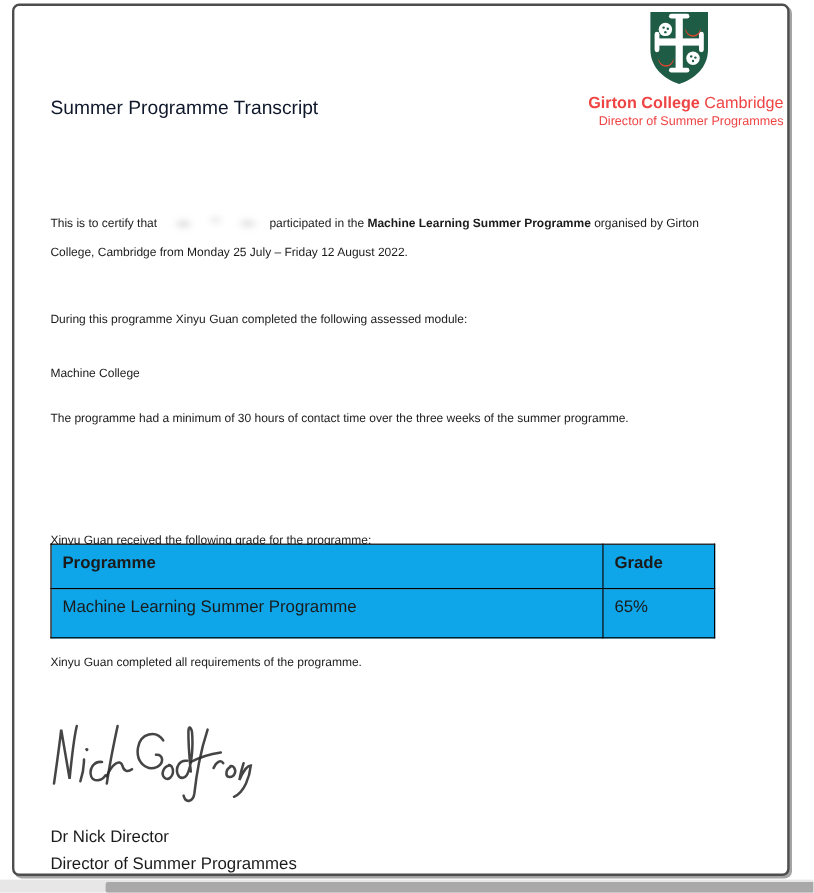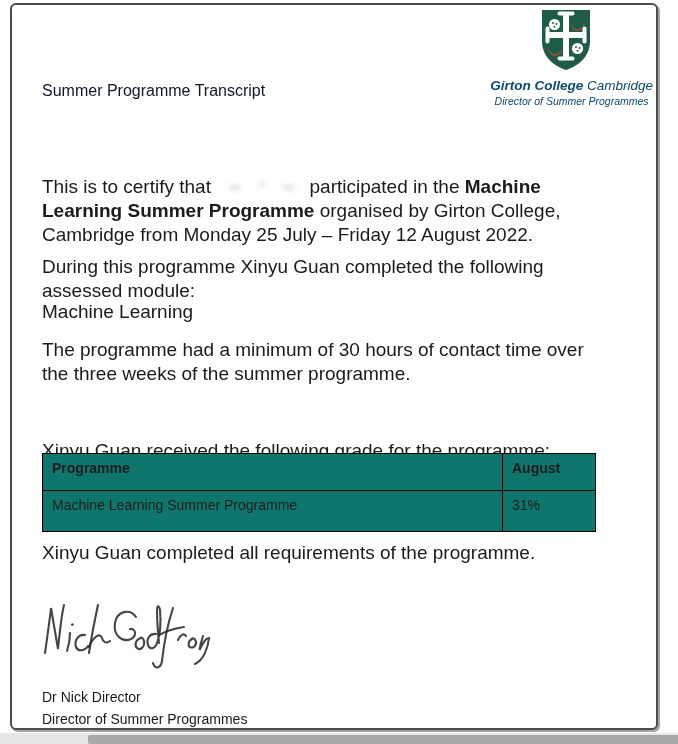--- a/index.html
+++ b/index.html
@@ -12,28 +12,28 @@
     position: absolute; left: 10px; top: 3px;
     width: 648px; height: 727px;
     background: #ffffff;
     border: 2px solid #4d4d4d;
     border-radius: 6px;
     box-shadow: 2px 2px 0 rgba(90,90,90,0.55);
   }
 
   .crest { position: absolute; left: 528px; top: 3px; width: 52px; height: 64px; }
 
-  .brand { position: absolute; right: 3px; top: 72px; text-align: center; color: #0c4a6e; font-style: italic; }
+  .brand { position: absolute; right: 3px; top: 72px; text-align: right; color: #ef4444; }
   .brand-line1 { font-size: 13.5px; line-height: 17px; }
   .brand-line1 .b { font-weight: bold; }
   .brand-line2 { font-size: 10.5px; line-height: 14px; }
 
   .title { position: absolute; left: 30px; top: 77px; font-size: 16px; font-weight: normal; color: #0f172a; }
 
-  .para { position: absolute; left: 30px; width: 560px; font-size: 19px; line-height: 24px; color: #1b1b1b; }
+  .para { position: absolute; left: 30px; width: 560px; font-size: 10px; line-height: 24px; color: #1b1b1b; }
   .p1 { top: 170px; }
   .p2 { top: 250px; }
   .p3 { top: 295px; }
   .p4 { top: 333px; }
   .p5 { top: 434px; }
   .p6 { top: 536px; }
 
   .redacted {
     display: inline-block; vertical-align: middle;
     width: 84px; height: 16px; margin: 0 2px 3px 2px; border-radius: 3px;
@@ -47,21 +47,21 @@
 
   table.grades {
     position: absolute; left: 30px; top: 448px; width: 554px;
     border-collapse: collapse; table-layout: fixed;
     font-size: 14px;
   }
   table.grades th, table.grades td {
     border: 1px solid #000000;
     text-align: left; vertical-align: top;
     padding: 6px 8px 4px 9px;
-    background: #0f766e;
+    background: #0ea5e9;
   }
   table.grades th { font-weight: bold; height: 37px; }
   table.grades td { height: 41px; }
   table.grades .col-grade { width: 93px; }
 
   .signature { position: absolute; left: 26px; top: 590px; width: 180px; height: 80px; }
   .signature path { fill: none; stroke: #2b2b2b; stroke-width: 2.1; stroke-linecap: round; opacity: .88; }
 
   .signer { position: absolute; left: 30px; top: 681px; font-size: 14px; line-height: 22px; }
 
@@ -101,39 +101,39 @@
       <div class="brand-line1"><span class="b">Girton College</span><span> Cambridge</span></div>
       <div class="brand-line2">Director of Summer Programmes</div>
     </div>
 
     <h1 class="title">Summer Programme Transcript</h1>
 
     <p class="para p1"><span>This is to certify that</span> <span class="redacted"></span> <span>participated in the </span><strong>Machine Learning Summer Programme</strong><span> organised by Girton College, Cambridge from Monday 25 July – Friday 12 August 2022.</span></p>
 
     <p class="para p2">During this programme Xinyu Guan completed the following assessed module:</p>
 
-    <p class="para p3">Machine Learning</p>
+    <p class="para p3">Machine College</p>
 
     <p class="para p4">The programme had a minimum of 30 hours of contact time over the three weeks of the summer programme.</p>
 
     <p class="para p5">Xinyu Guan received the following grade for the programme:</p>
 
     <table class="grades">
       <colgroup>
           <col>
           <col class="col-grade">
         </colgroup>
       <tbody>
           <tr>
         <th>Programme</th>
-        <th>August</th>
+        <th>Grade</th>
       </tr>
       <tr>
         <td>Machine Learning Summer Programme</td>
-        <td>31%</td>
+        <td>65%</td>
       </tr>
     </tbody>
       </table>
 
     <p class="para p6">Xinyu Guan completed all requirements of the programme.</p>
 
     <svg class="signature" viewBox="0 0 180 80" aria-hidden="true">
       <path d="M7,58 C9,44 12,22 13,13 L20,54 C21,44 24,18 26,10"></path>
       <path d="M32,38 C32,44 31,50 29,56"></path>
       <path d="M34,29.5 C34.6,29.1 35,29.6 34.4,30"></path>

